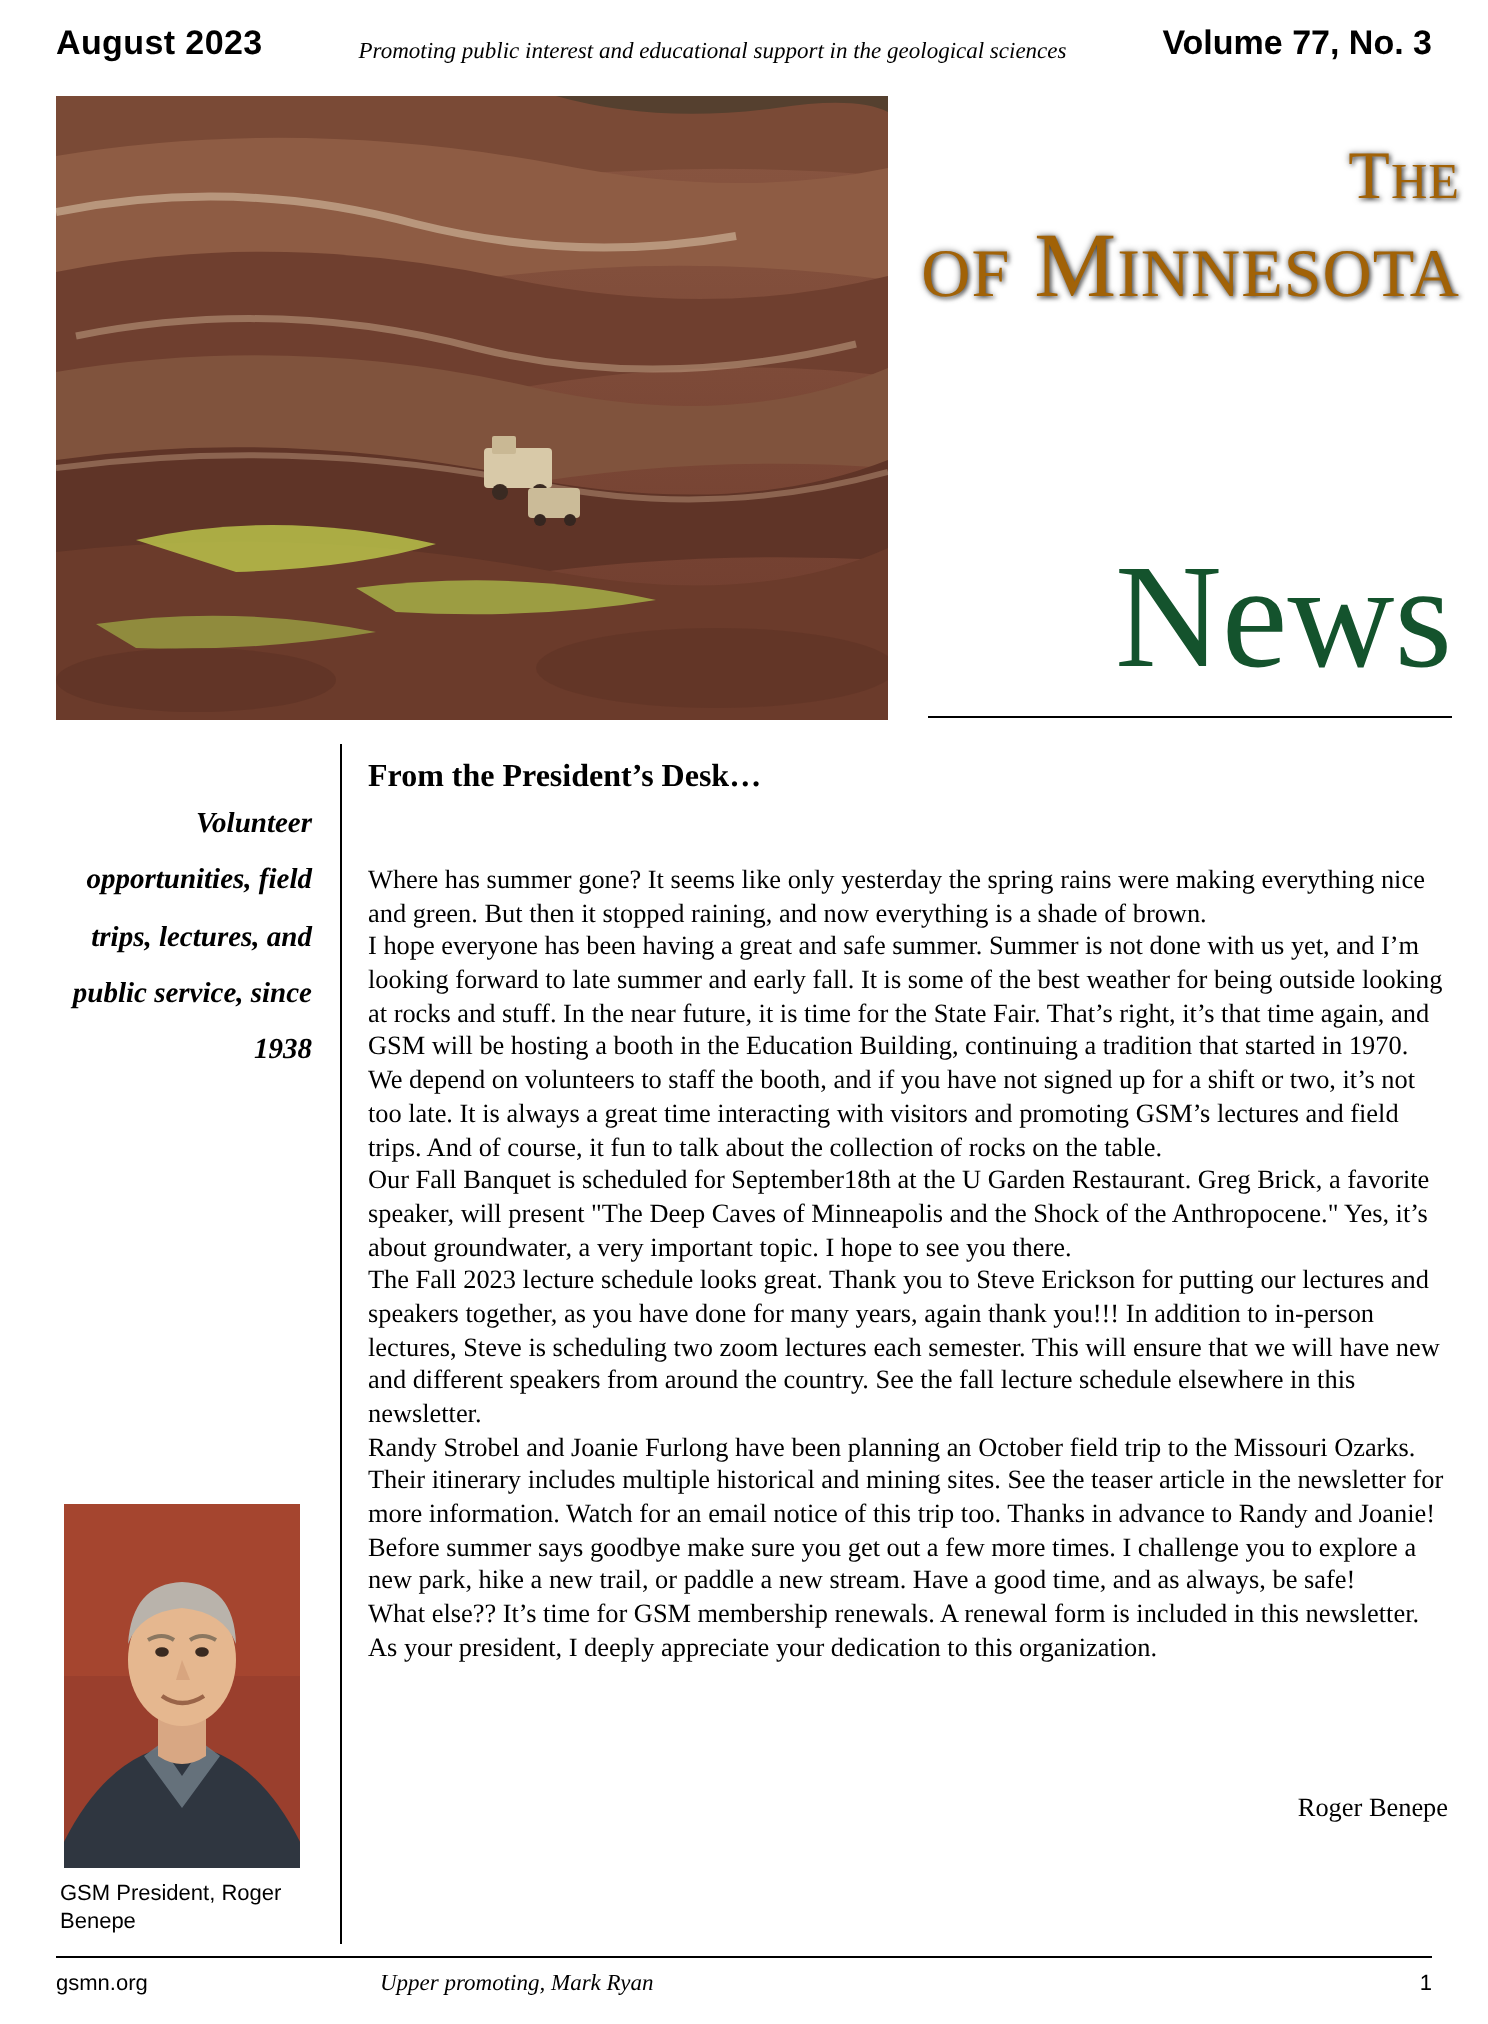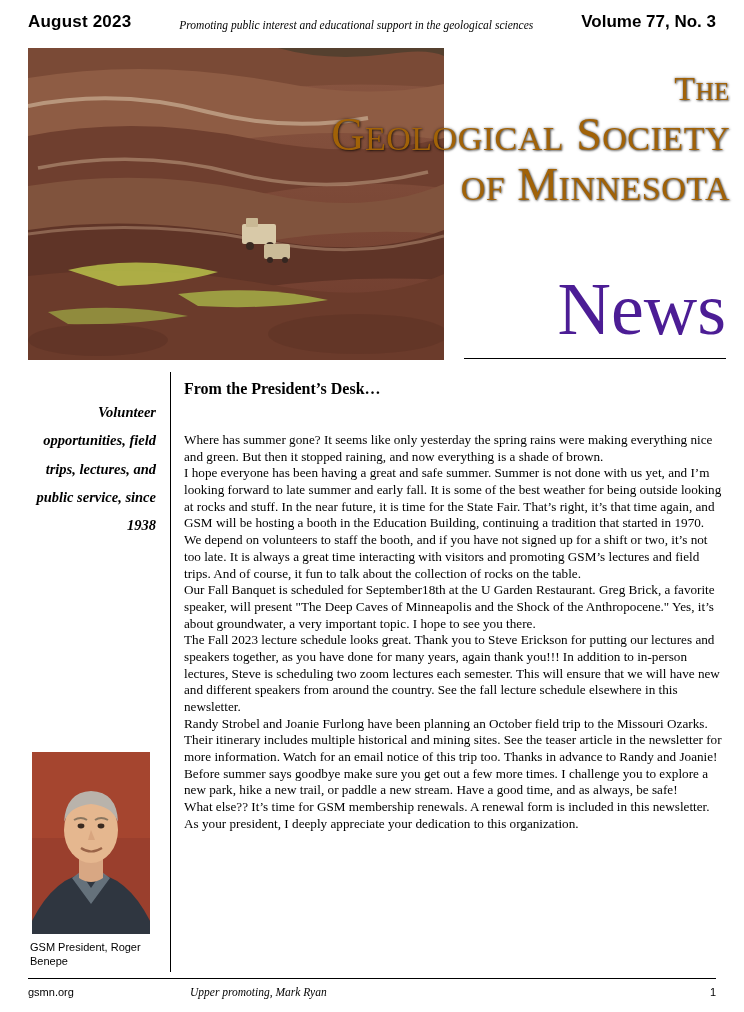--- a/index.html
+++ b/index.html
@@ -94,21 +94,21 @@
   .sc-small { font-size: 0.74em; }
 
   
   .news-word {
     position: absolute;
     right: 18px;
     top: 272px;
     font-family: "Liberation Serif", serif;
     font-size: 74px;
     line-height: 1;
-    color: #4c1d95;
+    color: #14532d;
   }
   .news-rule {
     position: absolute;
     left: 464px;
     top: 358px;
     width: 262px;
     border-top: 1.5px solid #000;
   }
 
   
@@ -280,24 +280,20 @@
 
       <ellipse cx="70" cy="292" rx="70" ry="16" fill="#5a3023" opacity="0.5"></ellipse>
       <ellipse cx="330" cy="286" rx="90" ry="20" fill="#5a3023" opacity="0.45"></ellipse>
     </svg>
   </div>
 
   <div class="title-block">
     <div class="title-line t1">
       <span class="sc-big">T</span><span class="sc-small">HE</span>
     </div>
-    <div class="title-line t2">
-      <span class="sc-big">G</span><span class="sc-small">EOLOGICAL</span>
-      <span class="sc-big">S</span><span class="sc-small">OCIETY</span>
-    </div>
     <div class="title-line t3">
       <span class="sc-small">OF</span>
       <span class="sc-big">M</span><span class="sc-small">INNESOTA</span>
     </div>
   </div>
 
   <div class="news-word">News</div>
   <div class="news-rule"></div>
 
   <div class="vrule"></div>
@@ -333,20 +329,21 @@
   <div class="article-body">
     <p>Where has summer gone? It seems like only yesterday the spring rains were making everything nice and green. But then it stopped raining, and now everything is a shade of brown.</p>
     <p>I hope everyone has been having a great and safe summer. Summer is not done with us yet, and I’m looking forward to late summer and early fall. It is some of the best weather for being outside looking at rocks and stuff. In the near future, it is time for the State Fair. That’s right, it’s that time again, and GSM will be hosting a booth in the Education Building, continuing a tradition that started in 1970. We depend on volunteers to staff the booth, and if you have not signed up for a shift or two, it’s not too late. It is always a great time interacting with visitors and promoting GSM’s lectures and field trips. And of course, it fun to talk about the collection of rocks on the table.</p>
     <p>Our Fall Banquet is scheduled for September18th at the U Garden Restaurant. Greg Brick, a favorite speaker, will present "The Deep Caves of Minneapolis and the Shock of the Anthropocene." Yes, it’s about groundwater, a very important topic. I hope to see you there.</p>
     <p>The Fall 2023 lecture schedule looks great. Thank you to Steve Erickson for putting our lectures and speakers together, as you have done for many years, again thank you!!! In addition to in-person lectures, Steve is scheduling two zoom lectures each semester. This will ensure that we will have new and different speakers from around the country. See the fall lecture schedule elsewhere in this newsletter.</p>
     <p>Randy Strobel and Joanie Furlong have been planning an October field trip to the Missouri Ozarks. Their itinerary includes multiple historical and mining sites. See the teaser article in the newsletter for more information. Watch for an email notice of this trip too. Thanks in advance to Randy and Joanie!</p>
     <p>Before summer says goodbye make sure you get out a few more times. I challenge you to explore a new park, hike a new trail, or paddle a new stream. Have a good time, and as always, be safe!</p>
     <p>What else?? It’s time for GSM membership renewals. A renewal form is included in this newsletter. As your president, I deeply appreciate your dedication to this organization.</p>
   </div>
 
+  <div class="signature">Roger Benepe</div>
 
   <div class="footer-rule"></div>
   <div class="footer">
     <div class="footer-left">gsmn.org</div>
     <div class="footer-center">Upper promoting, Mark Ryan</div>
     <div class="footer-right">1</div>
   </div>
 
 </div>
 

